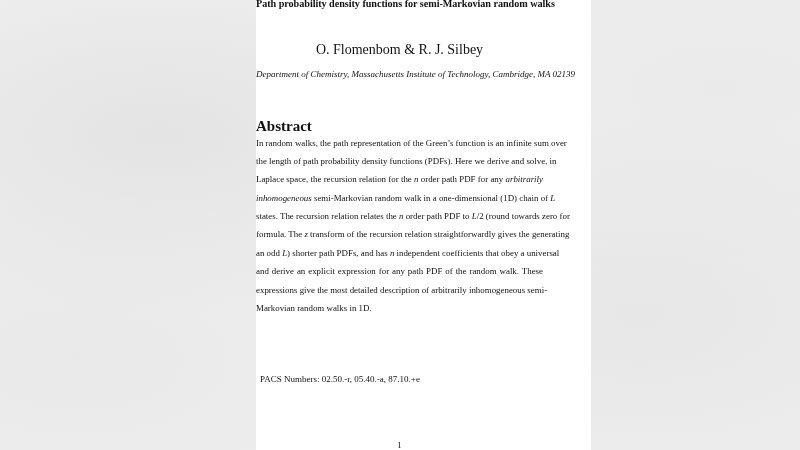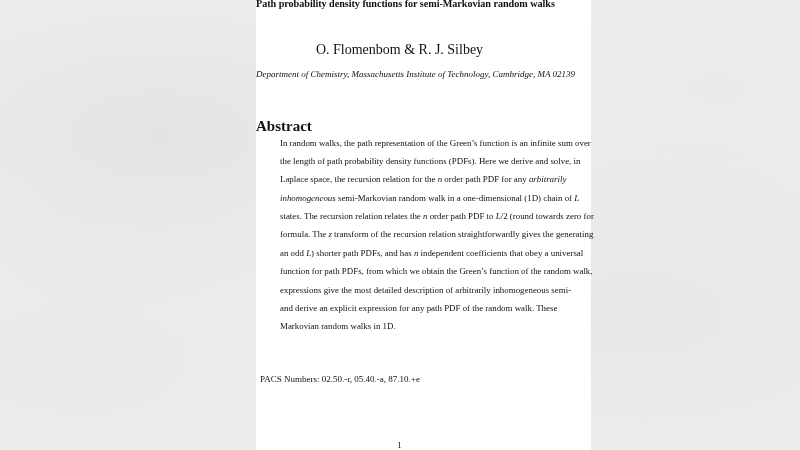--- a/index.html
+++ b/index.html
@@ -73,21 +73,20 @@
       left: 0;
       width: 287px;
       font-size: 8.9px;
     }
     .abstract-line {
       height: 18.4px;
       line-height: 14px;
       white-space: nowrap;
       text-align: justify;
       text-align-last: justify;
-      margin-left: 24px;
     }
     .abstract-line.last {
       text-align-last: left;
     }
     .abstract-line i { font-style: italic; }
     .pacs {
       position: absolute;
       top: 374px;
       left: 4px;
       font-size: 9px;
@@ -111,20 +110,19 @@
   <div class="affiliation">Department of Chemistry, Massachusetts Institute of Technology, Cambridge, MA 02139</div>
   <div class="abstract-heading">Abstract</div>
   <div class="abstract-body" id="abstract-body">
       <div class="abstract-line"><span>In random walks, the path representation of the Green’s function is an infinite sum over</span></div>
       <div class="abstract-line"><span>the length of path probability density functions (PDFs). Here we derive and solve, in</span></div>
       <div class="abstract-line"><span>Laplace space, the recursion relation for the </span><i>n</i><span> order path PDF for any </span><i>arbitrarily</i></div>
       <div class="abstract-line"><i>inhomogeneous</i><span> semi-Markovian random walk in a one-dimensional (1D) chain of </span><i>L</i></div>
       <div class="abstract-line"><span>states. The recursion relation relates the </span><i>n</i><span> order path PDF to </span><i>L</i><span>/2 (round towards zero for</span></div>
       <div class="abstract-line"><span>formula. The </span><i>z</i><span> transform of the recursion relation straightforwardly gives the generating</span></div>
       <div class="abstract-line"><span>an odd </span><i>L</i><span>) shorter path PDFs, and has </span><i>n</i><span> independent coefficients that obey a universal</span></div>
-      <div class="abstract-line"><span>function for path PDFs, from which we obtain the Green’s function of the random walk,</span></div>
+      <div class="abstract-line"><span>and derive an explicit expression for any path PDF of the random walk. These</span></div>
       <div class="abstract-line"><span>expressions give the most detailed description of arbitrarily inhomogeneous semi-</span></div>
-      <div class="abstract-line"><span>and derive an explicit expression for any path PDF of the random walk. These</span></div>
       <div class="abstract-line last"><span>Markovian random walks in 1D.</span></div>
     </div>
   <div class="pacs">PACS Numbers: 02.50.-r, 05.40.-a, 87.10.+e</div>
   <div class="page-number">1</div>
 </div>
 
 </body></html>

